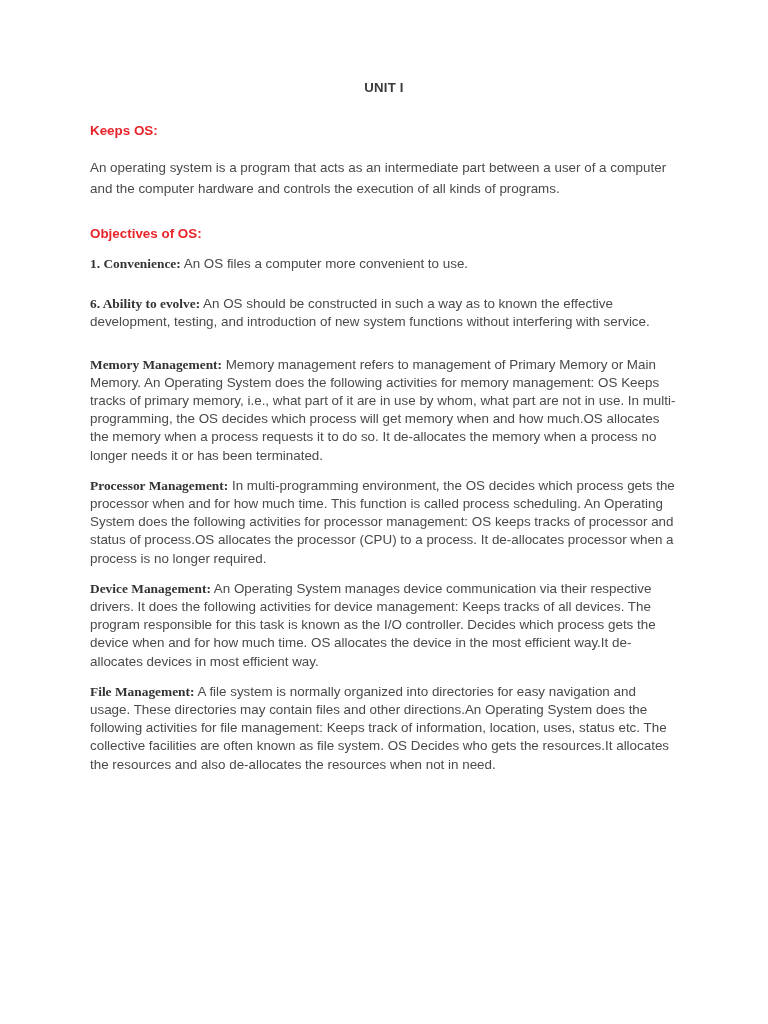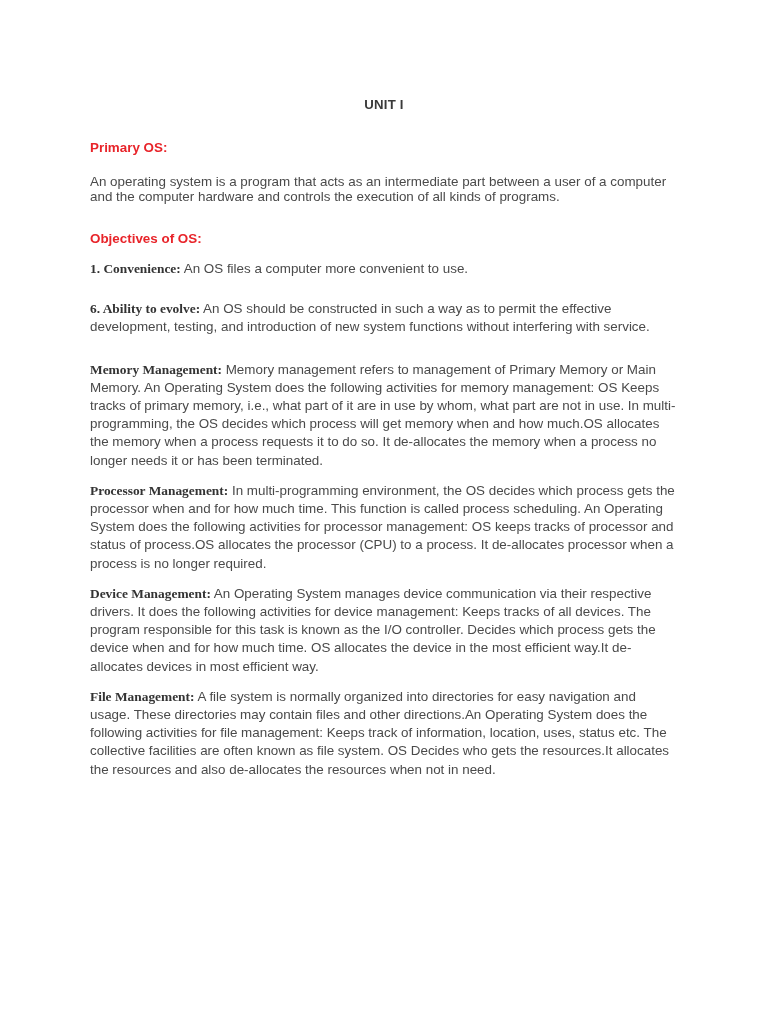--- a/index.html
+++ b/index.html
@@ -17,21 +17,21 @@
     overflow: hidden;
   }
   .page {
     position: absolute;
     inset: 0;
     background: #ffffff;
   }
   .content {
     position: absolute;
     left: 90px;
-    top: 97px;
+    top: 80px;
     width: 588px;
   }
   .doc-title {
     text-align: center;
     font-size: 13.2px;
     font-weight: bold;
     color: #3a3a3a;
     letter-spacing: 0.25px;
     margin: 0 0 26px 0;
     line-height: 16px;
@@ -44,21 +44,21 @@
     margin: 0;
   }
   .body-text {
     font-size: 13.4px;
     color: #4a4a4a;
     line-height: 18.2px;
     margin: 0;
     text-align: left;
   }
   .body-text.lead {
-    line-height: 15px;
+    line-height: 21px;
   }
   .run-in {
     font-weight: bold;
     color: #333333;
     font-family: Liberation Serif, serif;
   }
   
   .sp-a { height: 18px; }   
   .sp-b { height: 26px; }   
   .sp-c { height: 13px; }   
@@ -68,21 +68,21 @@
   .sp-g { height: 12px; }   
 </style>
 </head>
 <body>
 
 <div class="page">
   <div class="content">
 
     <div class="doc-title">UNIT I</div>
 
-    <div class="section-heading">Primary OS:</div>
+    <div class="section-heading">Keeps OS:</div>
 
     <div class="sp-a"></div>
 
     <p class="body-text lead">An operating system is a program that acts as an intermediate part between a user of a computer and the computer hardware and controls the execution of all kinds of programs.</p>
 
     <div class="sp-b"></div>
 
     <div class="section-heading">Objectives of OS:</div>
 
     <div class="sp-c"></div>
@@ -90,21 +90,21 @@
     <p class="body-text">
       <span class="run-in">1. Convenience:</span><span> An OS files a computer more convenient to use.</span>
     </p>
 
     <div class="sp-d"></div>
 
 
     <div class="sp-d"></div>
 
     <p class="body-text">
-      <span class="run-in">6. Ability to evolve:</span><span> An OS should be constructed in such a way as to permit the effective development, testing, and introduction of new system functions without interfering with service.</span>
+      <span class="run-in">6. Ability to evolve:</span><span> An OS should be constructed in such a way as to known the effective development, testing, and introduction of new system functions without interfering with service.</span>
     </p>
 
     <div class="sp-e"></div>
 
 
     <div class="sp-f"></div>
 
     <p class="body-text">
       <span class="run-in">Memory Management:</span><span> Memory management refers to management of Primary Memory or Main Memory. An Operating System does the following activities for memory management: OS Keeps tracks of primary memory, i.e., what part of it are in use by whom, what part are not in use. In multi-programming, the OS decides which process will get memory when and how much.OS allocates the memory when a process requests it to do so. It de-allocates the memory when a process no longer needs it or has been terminated.</span>
     </p>

